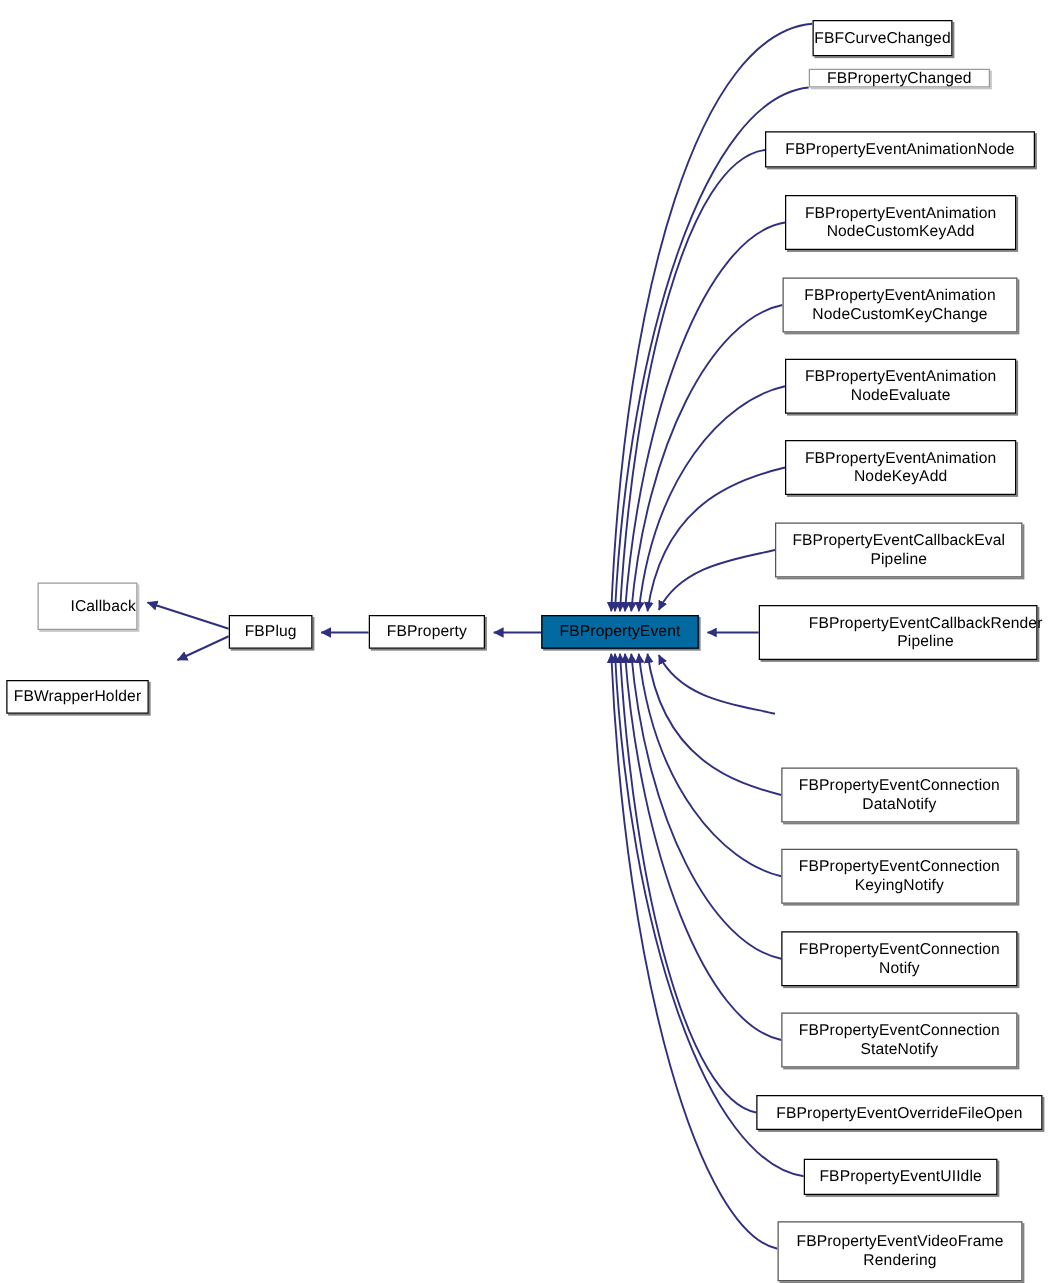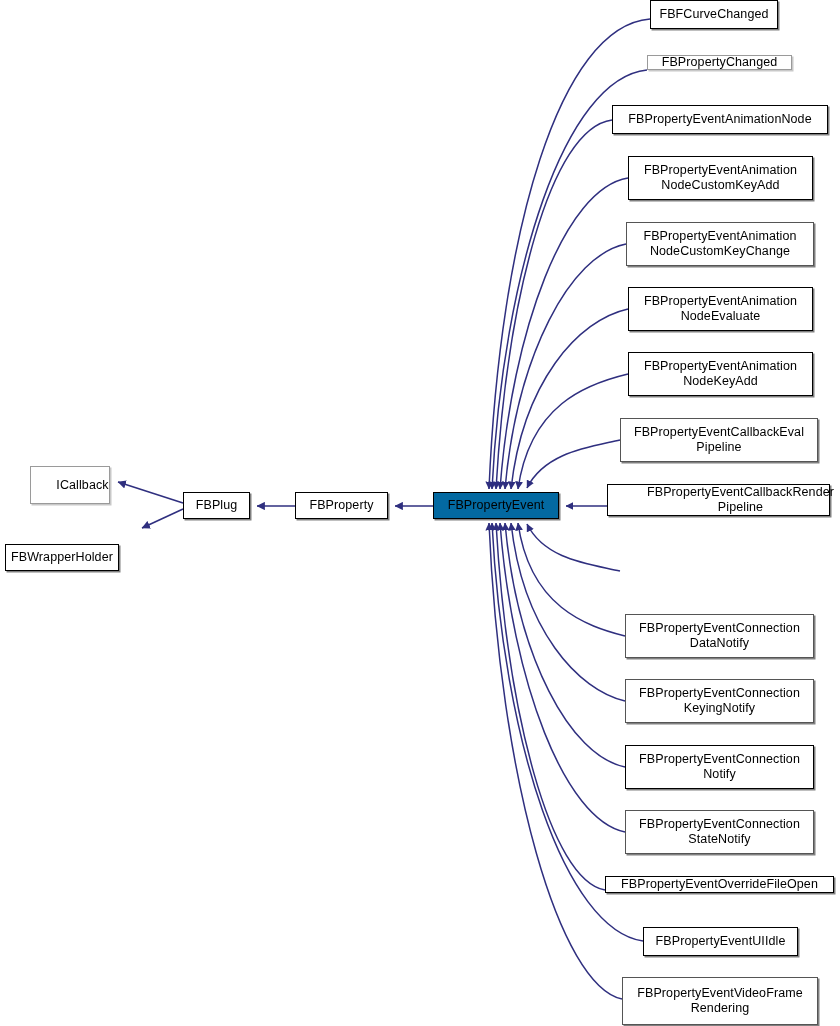--- a/index.html
+++ b/index.html
@@ -118,21 +118,21 @@
   </div>
 
   <div class="node-box" style="left:295px; top:492px; width:93px; height:27px;">
     <span class="node-label">FBProperty</span>
   </div>
 
   <div class="node-box hub" style="left:433px; top:492px; width:126px; height:27px;">
     <span class="node-label">FBPropertyEvent</span>
   </div>
 
-  <div class="node-box" style="left:650px; top:0; width:128px; height:29px;">
+  <div class="node-box" style="left:650px; top:16px; width:112px; height:29px;">
     <span class="node-label">FBFCurveChanged</span>
   </div>
 
   <div class="node-box light-border" style="left:647px; top:55px; width:145px; height:15px;">
     <span class="node-label">FBPropertyChanged</span>
   </div>
 
   <div class="node-box" style="left:612px; top:105px; width:216px; height:29px;">
     <span class="node-label">FBPropertyEventAnimationNode</span>
   </div>
@@ -155,21 +155,21 @@
   <div class="node-box" style="left:628px; top:352px; width:185px; height:44px;">
     <span class="node-label">FBPropertyEventAnimation
 NodeKeyAdd</span>
   </div>
 
   <div class="node-box gray-border" style="left:620px; top:418px; width:198px; height:44px;">
     <span class="node-label">FBPropertyEventCallbackEval
 Pipeline</span>
   </div>
 
-  <div class="node-box" style="left:607px; top:484px; width:223px; height:32px;padding-left:44px;">
+  <div class="node-box" style="left:607px; top:484px; width:223px; height:44px;padding-left:44px;">
     <span class="node-label">FBPropertyEventCallbackRender
 Pipeline</span>
   </div>
 
 
   <div class="node-box gray-border" style="left:625px; top:614px; width:189px; height:44px;">
     <span class="node-label">FBPropertyEventConnection
 DataNotify</span>
   </div>
 
@@ -181,21 +181,21 @@
   <div class="node-box" style="left:625px; top:745px; width:189px; height:44px;">
     <span class="node-label">FBPropertyEventConnection
 Notify</span>
   </div>
 
   <div class="node-box gray-border" style="left:625px; top:810px; width:189px; height:44px;">
     <span class="node-label">FBPropertyEventConnection
 StateNotify</span>
   </div>
 
-  <div class="node-box" style="left:605px; top:876px; width:229px; height:17px;">
+  <div class="node-box" style="left:605px; top:876px; width:229px; height:28px;">
     <span class="node-label">FBPropertyEventOverrideFileOpen</span>
   </div>
 
   <div class="node-box" style="left:643px; top:927px; width:155px; height:29px;">
     <span class="node-label">FBPropertyEventUIIdle</span>
   </div>
 
   <div class="node-box gray-border" style="left:622px; top:977px; width:196px; height:48px;">
     <span class="node-label">FBPropertyEventVideoFrame
 Rendering</span>

